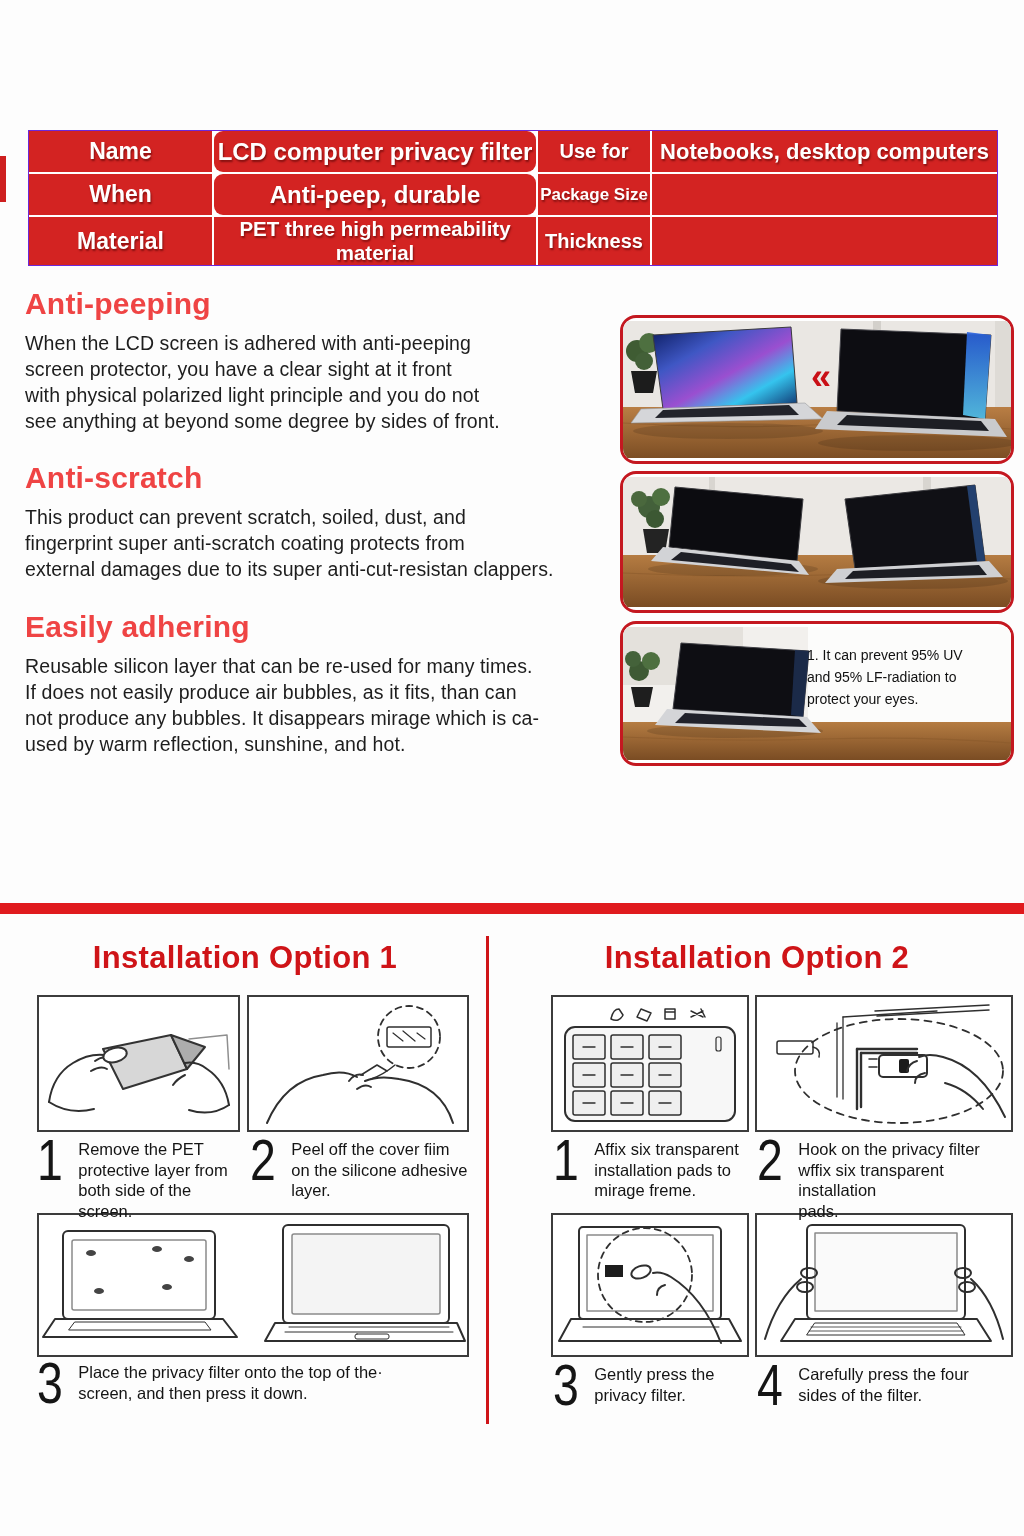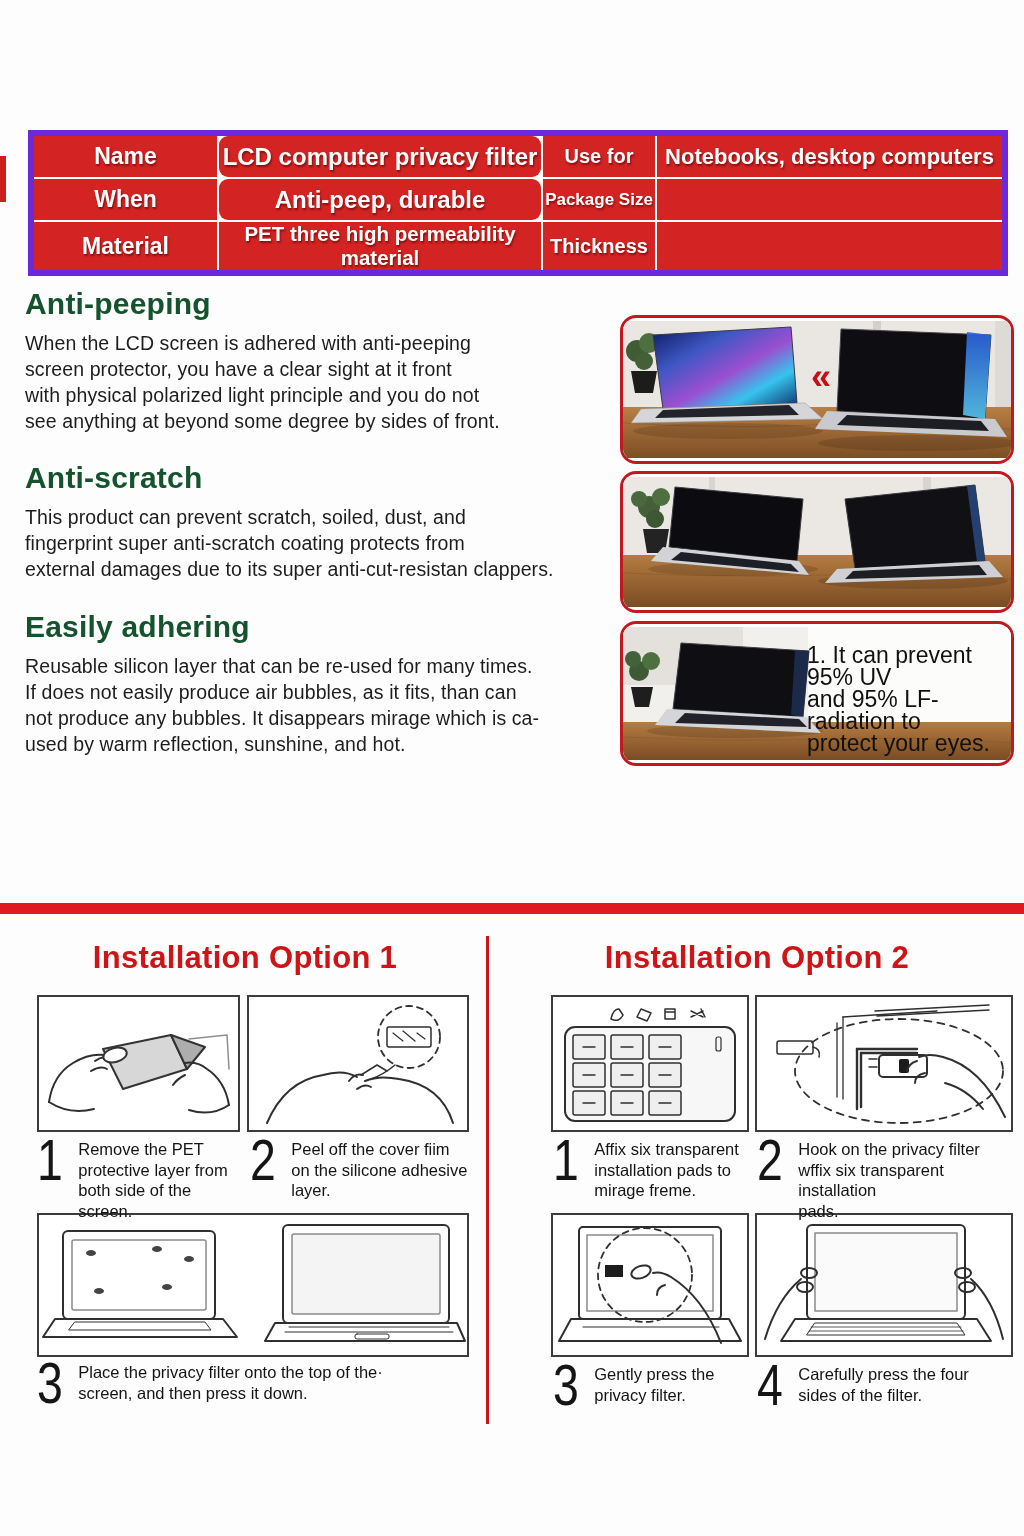--- a/index.html
+++ b/index.html
@@ -4,43 +4,43 @@
 <style>
   html,body{margin:0;padding:0;background:#ffffff;}
   .page{position:relative;width:1024px;height:1536px;background:#fdfdfd;overflow:hidden;
         font-family:"Liberation Sans",sans-serif;color:#1d1d1d;}
 
   
   .left-accent{position:absolute;left:0;top:156px;width:6px;height:46px;background:#ce1f1f;}
 
   
   .spec-table{position:absolute;left:28px;top:130px;width:968px;height:134px;
-              background:#ffffff;border:6px solid #6d28d9;display:grid;
+              background:#ffffff;border:1px solid #6d28d9;display:grid;
               grid-template-columns:183px 322px 112px 1fr;grid-template-rows:1fr 1fr 1fr;gap:2px;}
   .spec-cell{background:#d32322;color:#fff;display:flex;align-items:center;justify-content:center;
              font-weight:bold;text-shadow:1px 2px 2px rgba(70,0,0,.55);text-align:center;}
   .c-label{font-size:23px;}
   .c-value{font-size:24px;border-radius:9px;}
   .c-value-mat{font-size:20.5px;}
   .c-label2{font-size:20px;}
   .c-label2-sm{font-size:17px;}
   .c-value2{font-size:22px;}
 
   
   .feature{position:absolute;left:25px;width:594px;}
   .f1{top:287px}.f2{top:461px}.f3{top:610px}
-  .feature h2{margin:0 0 9px 0;font-size:30px;font-weight:bold;color:#14532d;letter-spacing:.2px;}
+  .feature h2{margin:0 0 9px 0;font-size:30px;font-weight:bold;color:#ef4444;letter-spacing:.2px;}
   .feature p{margin:0;font-size:19.5px;line-height:26px;color:#1d1d1d;white-space:pre-line;letter-spacing:.1px;}
 
   
   .photo{position:absolute;left:620px;width:388px;border:3px solid #c41820;border-radius:16px;
          overflow:hidden;background:#fff;}
   .p1{top:315px;height:143px}.p2{top:471px;height:136px}.p3{top:621px;height:139px}
   .photo svg{display:block;width:100%;height:100%;}
-  .callout{position:absolute;right:6px;top:20px;width:198px;font-size:23px;line-height:22px;
+  .callout{position:absolute;right:6px;top:20px;width:198px;font-size:14px;line-height:22px;
            color:#111;white-space:pre-line;}
 
   
   .divider{position:absolute;left:0;top:903px;width:1024px;height:11px;background:#e01a1e;}
   .vline{position:absolute;left:486px;top:936px;width:3px;height:488px;background:#cf1418;}
 
   
   .opt-title{position:absolute;top:940px;font-size:31px;font-weight:bold;color:#cf1418;
              text-align:center;letter-spacing:.3px;}
   .t1{left:40px;width:410px;}

